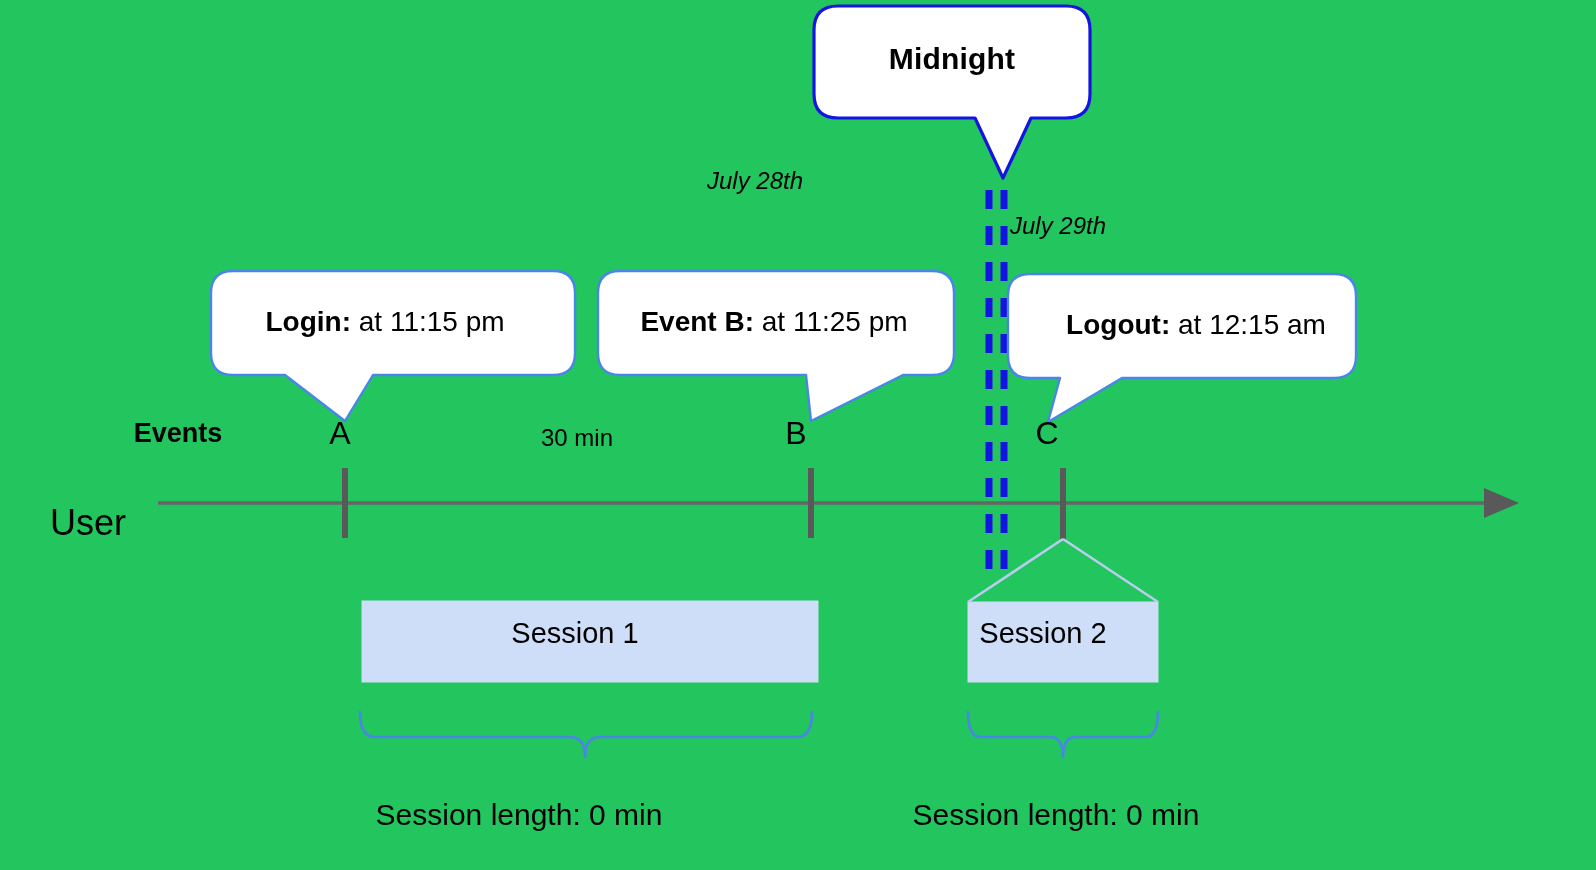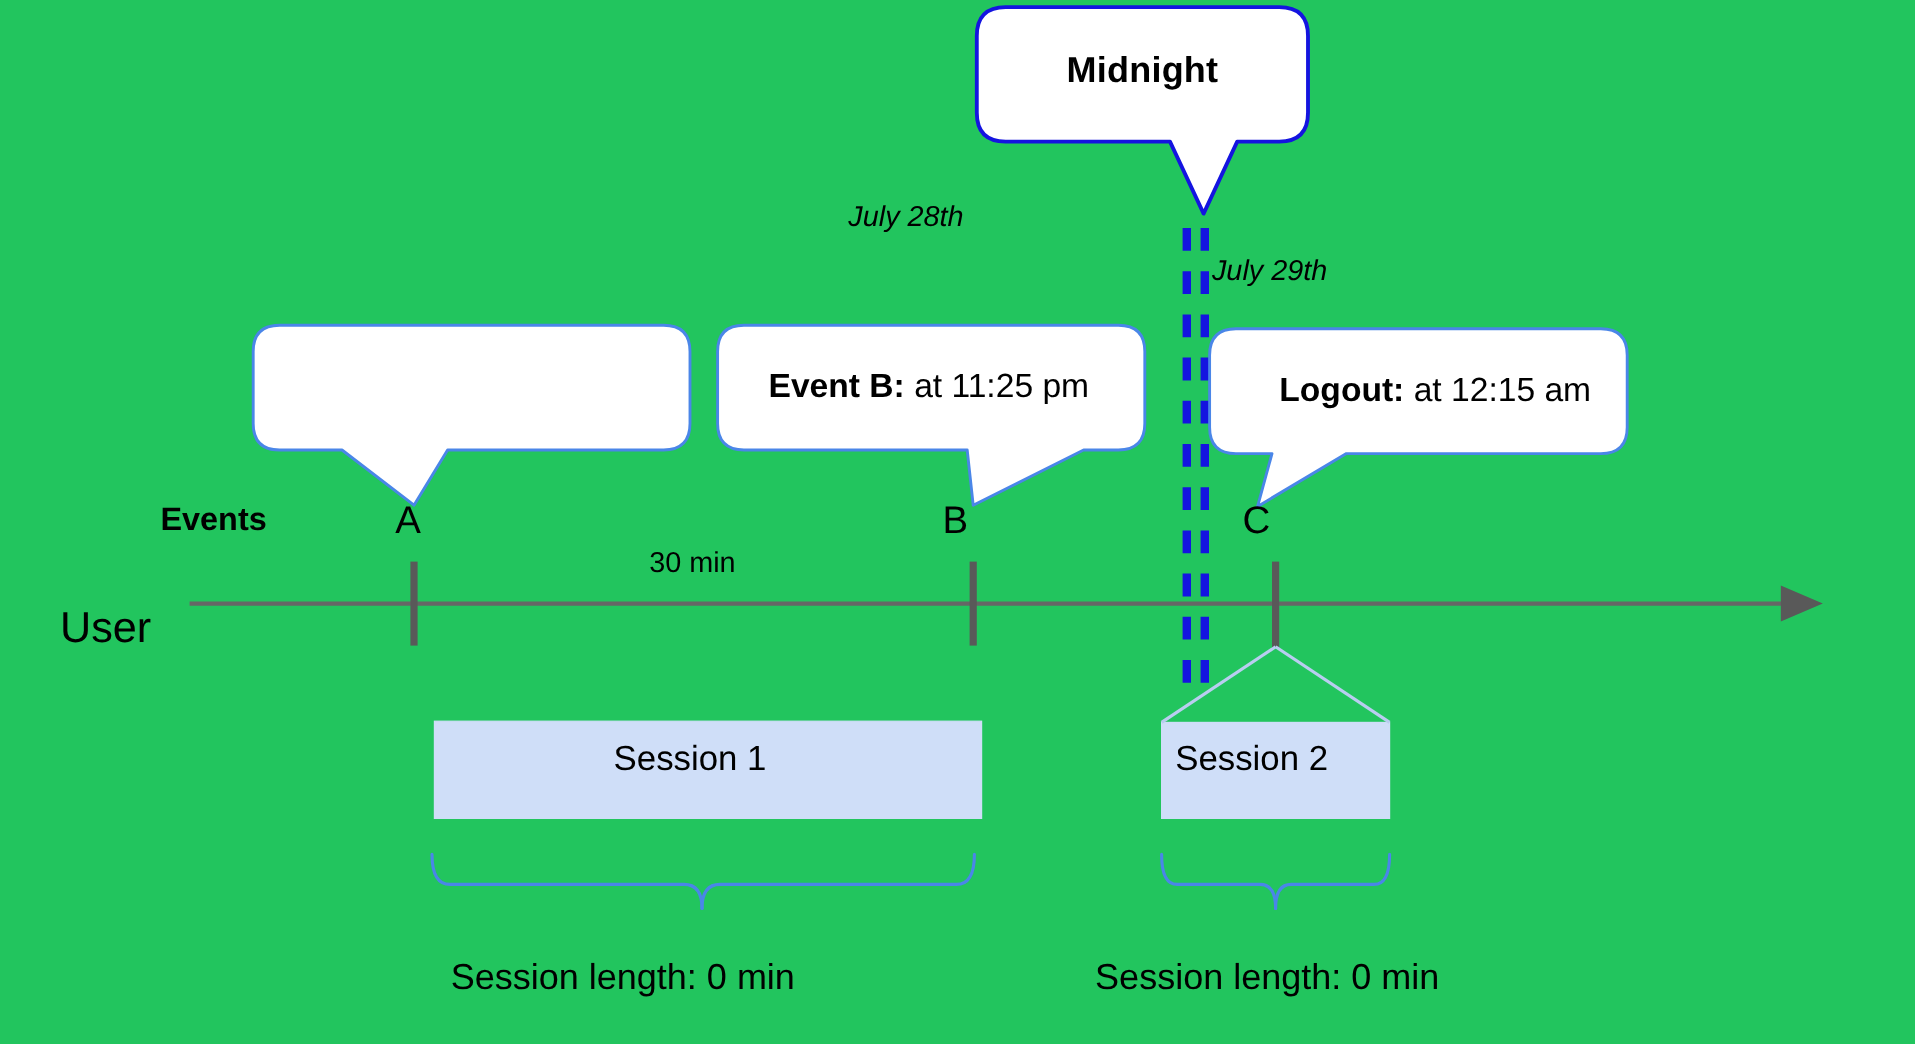--- a/index.html
+++ b/index.html
@@ -138,38 +138,41 @@
     </g>
 
   </svg>
 
   <div class="lbl lbl-mid t-midnight" style="left:952px; top:59px;">Midnight</div>
 
   <div class="lbl lbl-mid t-date" style="left:755px; top:181px;">July 28th</div>
 
   <div class="lbl lbl-mid t-date" style="left:1058px; top:181px;margin-top:45px;">July 29th</div>
 
+  <div class="lbl lbl-mid t-callout" style="left:385px; top:322px;">
+    <b>Login:</b><span> at 11:15 pm</span>
+  </div>
 
   <div class="lbl lbl-mid t-callout" style="left:774px; top:322px;">
     <b>Event B:</b><span> at 11:25 pm</span>
   </div>
 
   <div class="lbl lbl-mid t-callout" style="left:1180px; top:325px;margin-left:16px;">
     <b>Logout:</b><span> at 12:15 am</span>
   </div>
 
   <div class="lbl lbl-mid t-events" style="left:178px; top:433px;">Events</div>
 
   <div class="lbl lbl-mid t-evtletter" style="left:340px; top:433px;">A</div>
 
   <div class="lbl lbl-mid t-evtletter" style="left:796px; top:433px;">B</div>
 
   <div class="lbl lbl-mid t-evtletter" style="left:1047px; top:433px;">C</div>
 
-  <div class="lbl lbl-mid t-dur" style="left:577px; top:470px;">30 min</div>
+  <div class="lbl lbl-mid t-dur" style="left:577px; top:438px;">30 min</div>
 
   <div class="lbl lbl-mid t-user" style="left:88px; top:503px;">User</div>
 
   <div class="lbl lbl-mid t-session" style="left:575px; top:633px;">Session 1</div>
 
   <div class="lbl lbl-mid t-session" style="left:1043px; top:633px;">Session 2</div>
 
   <div class="lbl lbl-mid t-slen" style="left:506px; top:815px;">Session length: 0 min</div>
 
   <div class="lbl lbl-mid t-slen" style="left:1043px; top:815px;">Session length: 0 min</div>

